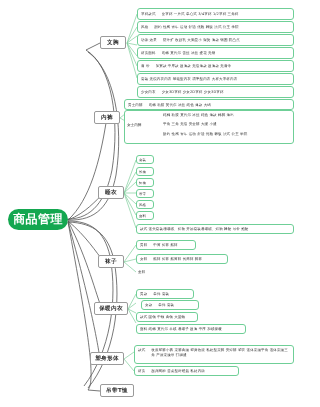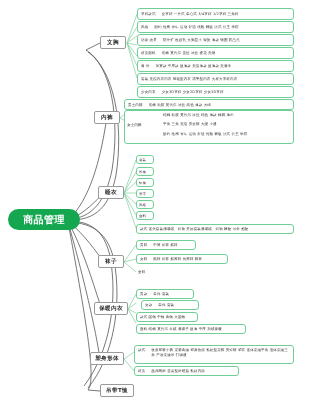--- a/index.html
+++ b/index.html
@@ -6,24 +6,24 @@
   body{
     width:300px;height:407px;background:#ffffff;overflow:hidden;
     font-family:"DejaVu Sans","Liberation Sans",sans-serif;
     -webkit-font-smoothing:none;
   }
   #canvas{position:relative;width:300px;height:407px;}
   svg.links{position:absolute;left:0;top:0;width:300px;height:407px;overflow:visible;}
 
   
   .root{
-    position:absolute;left:8px;top:209px;width:72px;height:21px;
+    position:absolute;left:8px;top:209px;width:60px;height:21px;
     background:#14a750;border-radius:11px;
     display:flex;align-items:center;justify-content:center;
-    color:#ffffff;font-size:10px;font-weight:bold;letter-spacing:.4px;
+    color:#ffffff;font-size:12px;font-weight:bold;letter-spacing:.4px;
   }
 
   
   .l2{
     position:absolute;background:#ffffff;border:1px solid #9a9a9a;border-radius:2px;
     display:flex;align-items:center;justify-content:center;
     color:#2b2b2b;font-size:5.6px;font-weight:bold;letter-spacing:.3px;
     height:13px;padding:0 4px;box-sizing:border-box;
   }
 

